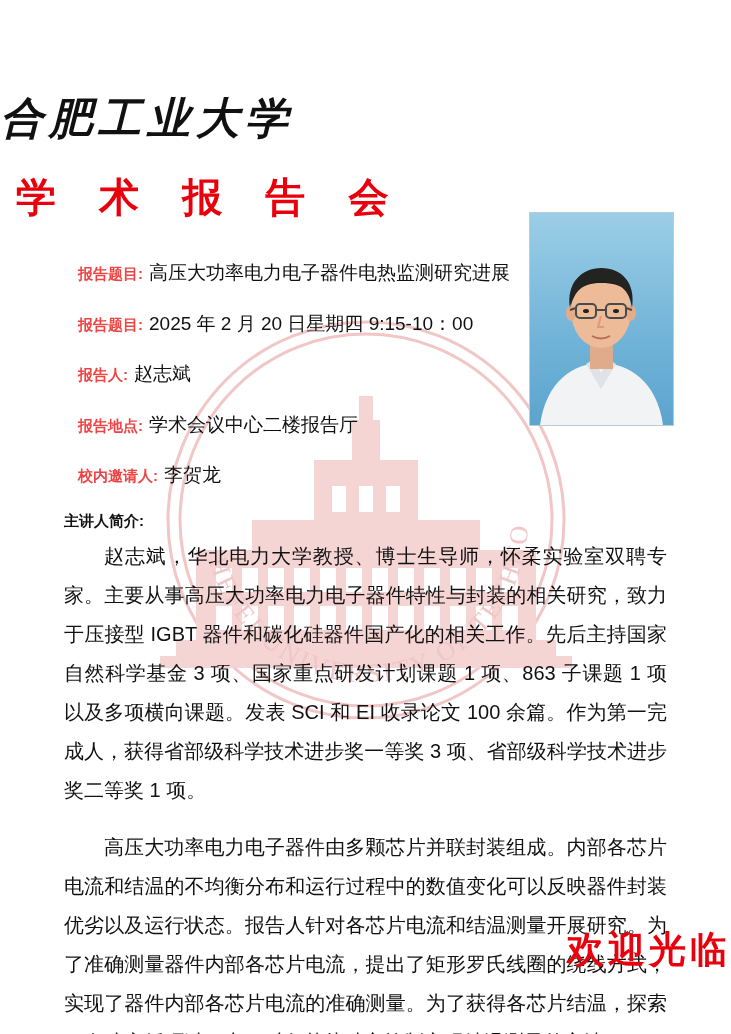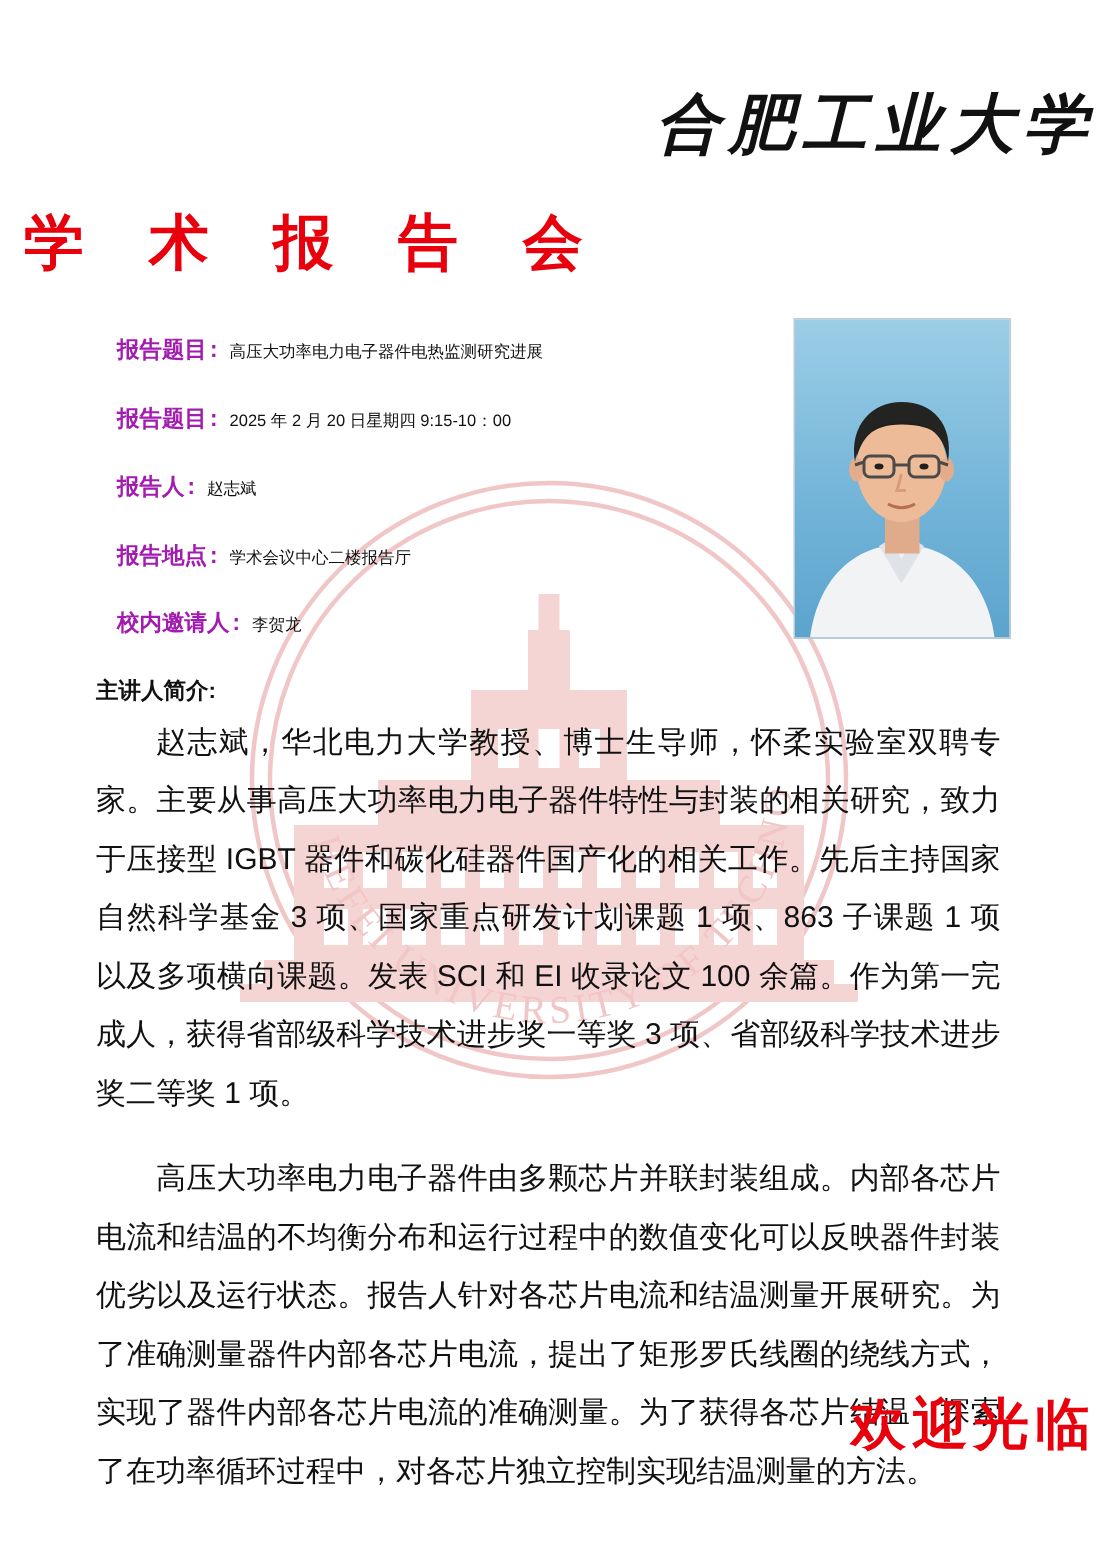--- a/index.html
+++ b/index.html
@@ -33,28 +33,29 @@
     height: 420px;
     pointer-events: none;
     z-index: 0;
     opacity: 0.95;
   }
   .content {
     position: relative;
     z-index: 2;
   }
   .univ-logo {
-    text-align: right;
+    text-align: left;
     padding-top: 54px;
     font-family: "Liberation Serif", serif;
     font-size: 43px;
     font-weight: bold;
     letter-spacing: 6px;
     color: #111;
     font-style: italic;
+    margin-top: 36px;
   }
   .title-main {
     text-align: left;
     margin-top: 22px;
     font-family: "Liberation Sans", sans-serif;
     font-size: 40px;
     font-weight: bold;
     color: #e8000d;
     letter-spacing: 16px;
     text-indent: 16px;
@@ -65,27 +66,27 @@
     padding-right: 230px;
   }
   .field-row {
     margin-bottom: 22px;
     font-size: 15px;
     line-height: 1.5;
     white-space: nowrap;
   }
   .field-label {
     font-weight: bold;
-    font-family: Liberation Mono, monospace;
+    font-family: Liberation Sans, sans-serif;
     font-size: 15px;
-    color: #a21caf;
+    color: #ef4444;
   }
   .field-value {
     font-family: "Liberation Sans", sans-serif;
-    font-size: 11px;
+    font-size: 19px;
     color: #111;
     margin-left: 6px;
   }
   .photo {
     position: absolute;
     right: 57px;
     top: 212px;
     width: 143px;
     height: 212px;
     z-index: 3;

